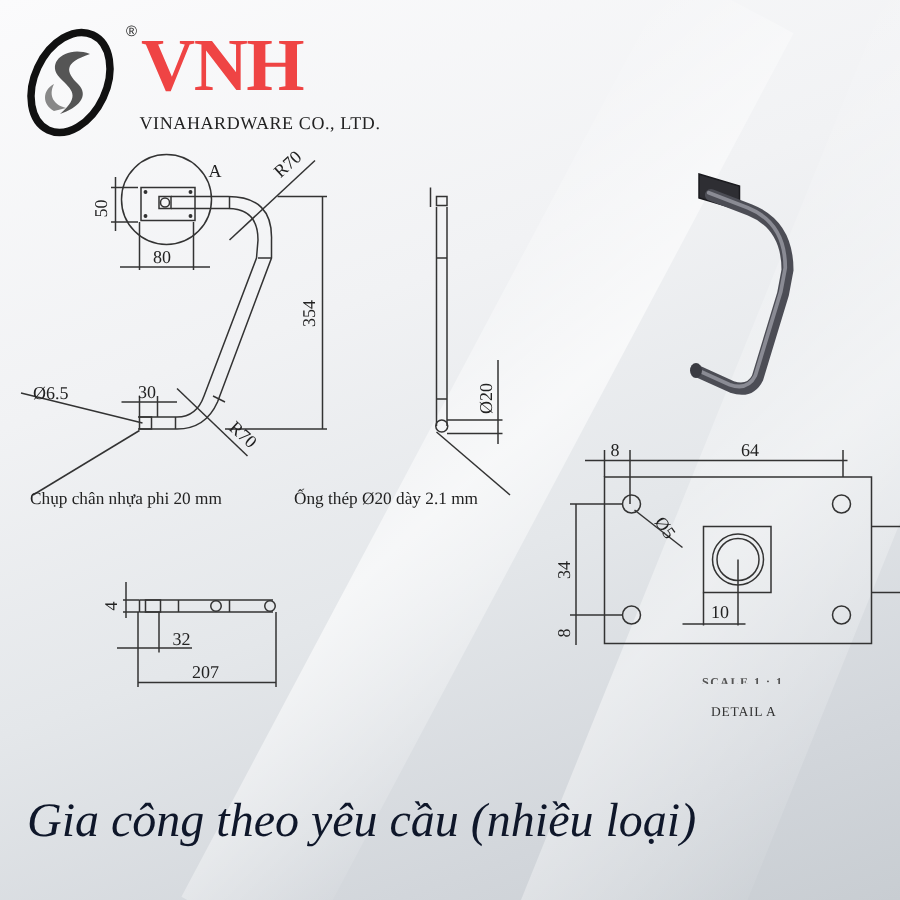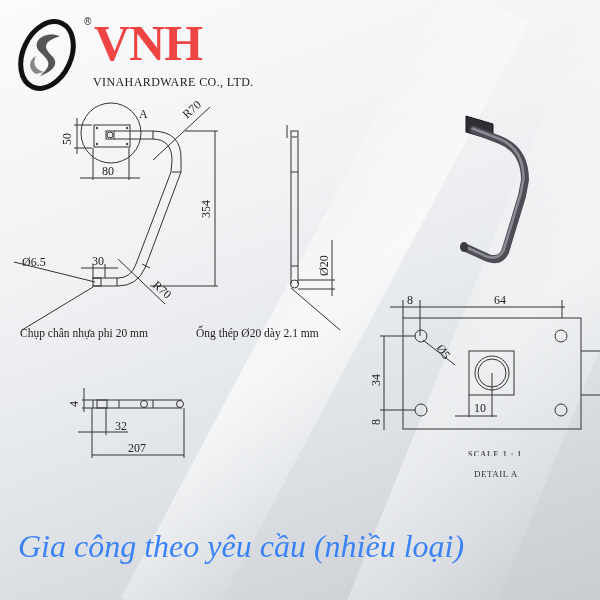--- a/index.html
+++ b/index.html
@@ -22,21 +22,21 @@
   .logo-sub {
     position: absolute; left: 79px; top: 61px; font-size: 12px; color: #222; letter-spacing: 0.4px;
     font-family: "Liberation Serif", serif;
   }
   svg.drawing { position: absolute; left: 0; top: 0; }
   .dim { font-family: "Liberation Serif", serif; font-size: 12px; fill: #222; }
   .lbl { position: absolute; font-size: 11.5px; color: #222; white-space: nowrap; }
   .detail-title { position: absolute; left: 474px; top: 438px; font-size: 9px; color: #333; letter-spacing: 0.5px; margin-top: 31px; }
   .detail-scale { position: absolute; left: 468px; top: 450px; font-size: 8px; color: #555; letter-spacing: 1px; height: 6px; overflow: hidden; font-weight: bold; }
   .caption {
-    position: absolute; left: 18px; top: 528px; font-size: 32px; font-style: italic; color: #3b82f6;
+    position: absolute; left: 18px; top: 528px; font-size: 32px; font-style: italic; color: #0f172a;
     font-family: "Liberation Serif", serif; white-space: nowrap;
   }
 </style>
 </head>
 <body>
 
 <div class="streak" style="left:280px;top:-40px;width:90px;height:700px;transform:rotate(28deg);"></div>
 <div class="streak" style="left:470px;top:-40px;width:140px;height:700px;transform:rotate(22deg);opacity:0.7;"></div>
 
 <div class="logo-wrap">

